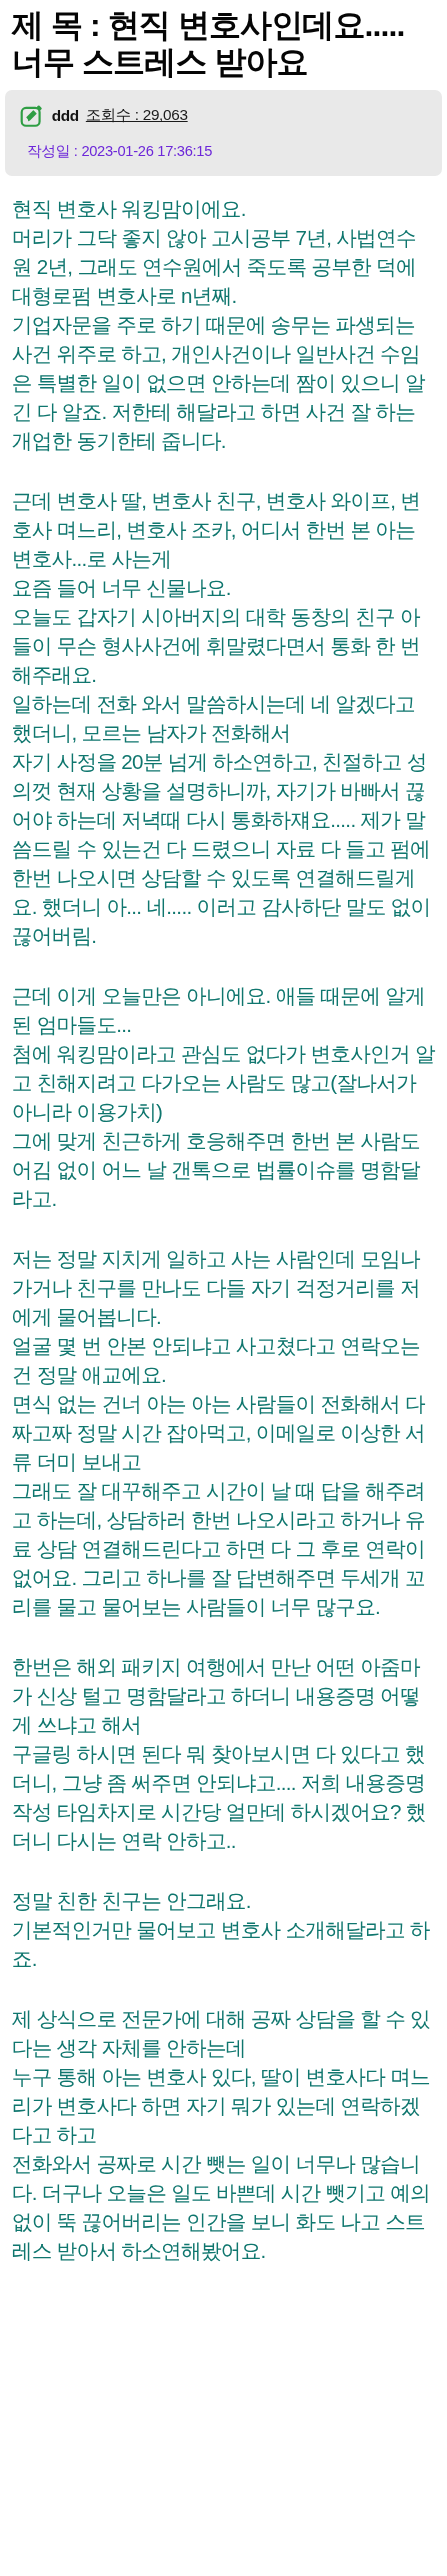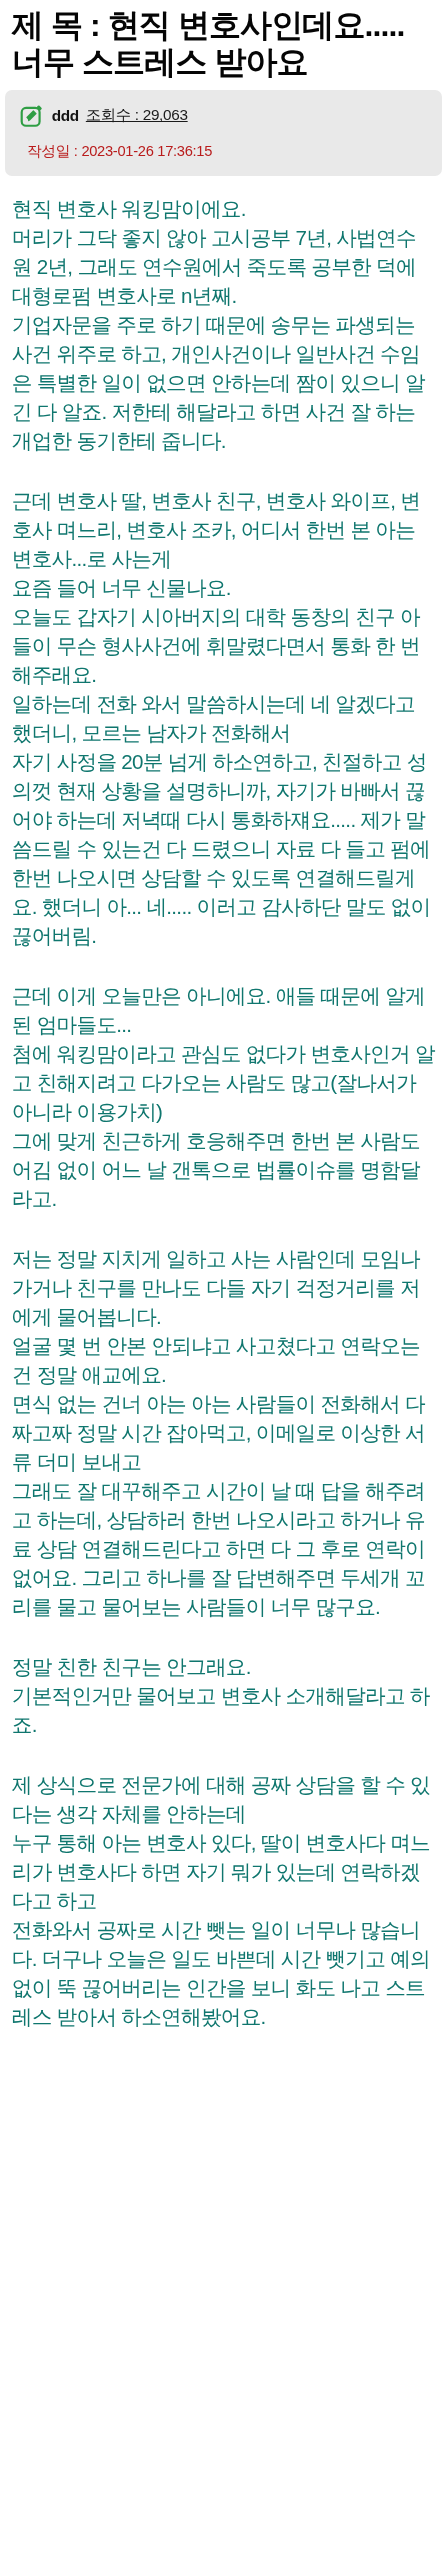--- a/index.html
+++ b/index.html
@@ -55,21 +55,21 @@
     font-size:15.3px;
     font-weight:400;
     color:#1b1b1b;
     letter-spacing:-0.3px;
     text-decoration:underline;
   }
   .meta-row2{
     margin-top:13px;
     padding-left:8.2px;
     font-size:14.7px;
-    color:#b91c1c;
+    color:#6d28d9;
     letter-spacing:-0.3px;
   }
 
   .post-body{
     padding:17.7px 11.8px 5.9px 11.8px;
   }
   .para{
     font-size:20.6px;
     line-height:29px;
     letter-spacing:-0.7px;
@@ -114,20 +114,22 @@
 오늘도 갑자기 시아버지의 대학 동창의 친구 아들이 무슨 형사사건에 휘말렸다면서 통화 한 번 해주래요.
 일하는데 전화 와서 말씀하시는데 네 알겠다고 했더니, 모르는 남자가 전화해서
 자기 사정을 20분 넘게 하소연하고, 친절하고 성의껏 현재 상황을 설명하니까, 자기가 바빠서 끊어야 하는데 저녁때 다시 통화하쟤요..... 제가 말씀드릴 수 있는건 다 드렸으니 자료 다 들고 펌에 한번 나오시면 상담할 수 있도록 연결해드릴게요. 했더니 아... 네..... 이러고 감사하단 말도 없이 끊어버림.</p>
       <p class="para">근데 이게 오늘만은 아니에요. 애들 때문에 알게된 엄마들도...
 첨에 워킹맘이라고 관심도 없다가 변호사인거 알고 친해지려고 다가오는 사람도 많고(잘나서가 아니라 이용가치)
 그에 맞게 친근하게 호응해주면 한번 본 사람도 어김 없이 어느 날 갠톡으로 법률이슈를 명함달라고.</p>
       <p class="para">저는 정말 지치게 일하고 사는 사람인데 모임나가거나 친구를 만나도 다들 자기 걱정거리를 저에게 물어봅니다.
 얼굴 몇 번 안본 안되냐고 사고쳤다고 연락오는건 정말 애교에요.
 면식 없는 건너 아는 아는 사람들이 전화해서 다짜고짜 정말 시간 잡아먹고, 이메일로 이상한 서류 더미 보내고
 그래도 잘 대꾸해주고 시간이 날 때 답을 해주려고 하는데, 상담하러 한번 나오시라고 하거나 유료 상담 연결해드린다고 하면 다 그 후로 연락이 없어요. 그리고 하나를 잘 답변해주면 두세개 꼬리를 물고 물어보는 사람들이 너무 많구요.</p>
+      <p class="para">한번은 해외 패키지 여행에서 만난 어떤 아줌마가 신상 털고 명함달라고 하더니 내용증명 어떻게 쓰냐고 해서
+구글링 하시면 된다 뭐 찾아보시면 다 있다고 했더니, 그냥 좀 써주면 안되냐고.... 저희 내용증명 작성 타임차지로 시간당 얼만데 하시겠어요? 했더니 다시는 연락 안하고..</p>
       <p class="para">정말 친한 친구는 안그래요.
 기본적인거만 물어보고 변호사 소개해달라고 하죠.</p>
       <p class="para">제 상식으로 전문가에 대해 공짜 상담을 할 수 있다는 생각 자체를 안하는데
 누구 통해 아는 변호사 있다, 딸이 변호사다 며느리가 변호사다 하면 자기 뭐가 있는데 연락하겠다고 하고
 전화와서 공짜로 시간 뺏는 일이 너무나 많습니다. 더구나 오늘은 일도 바쁜데 시간 뺏기고 예의 없이 뚝 끊어버리는 인간을 보니 화도 나고 스트레스 받아서 하소연해봤어요.</p>
     </div>
 
 </div>
 
 

